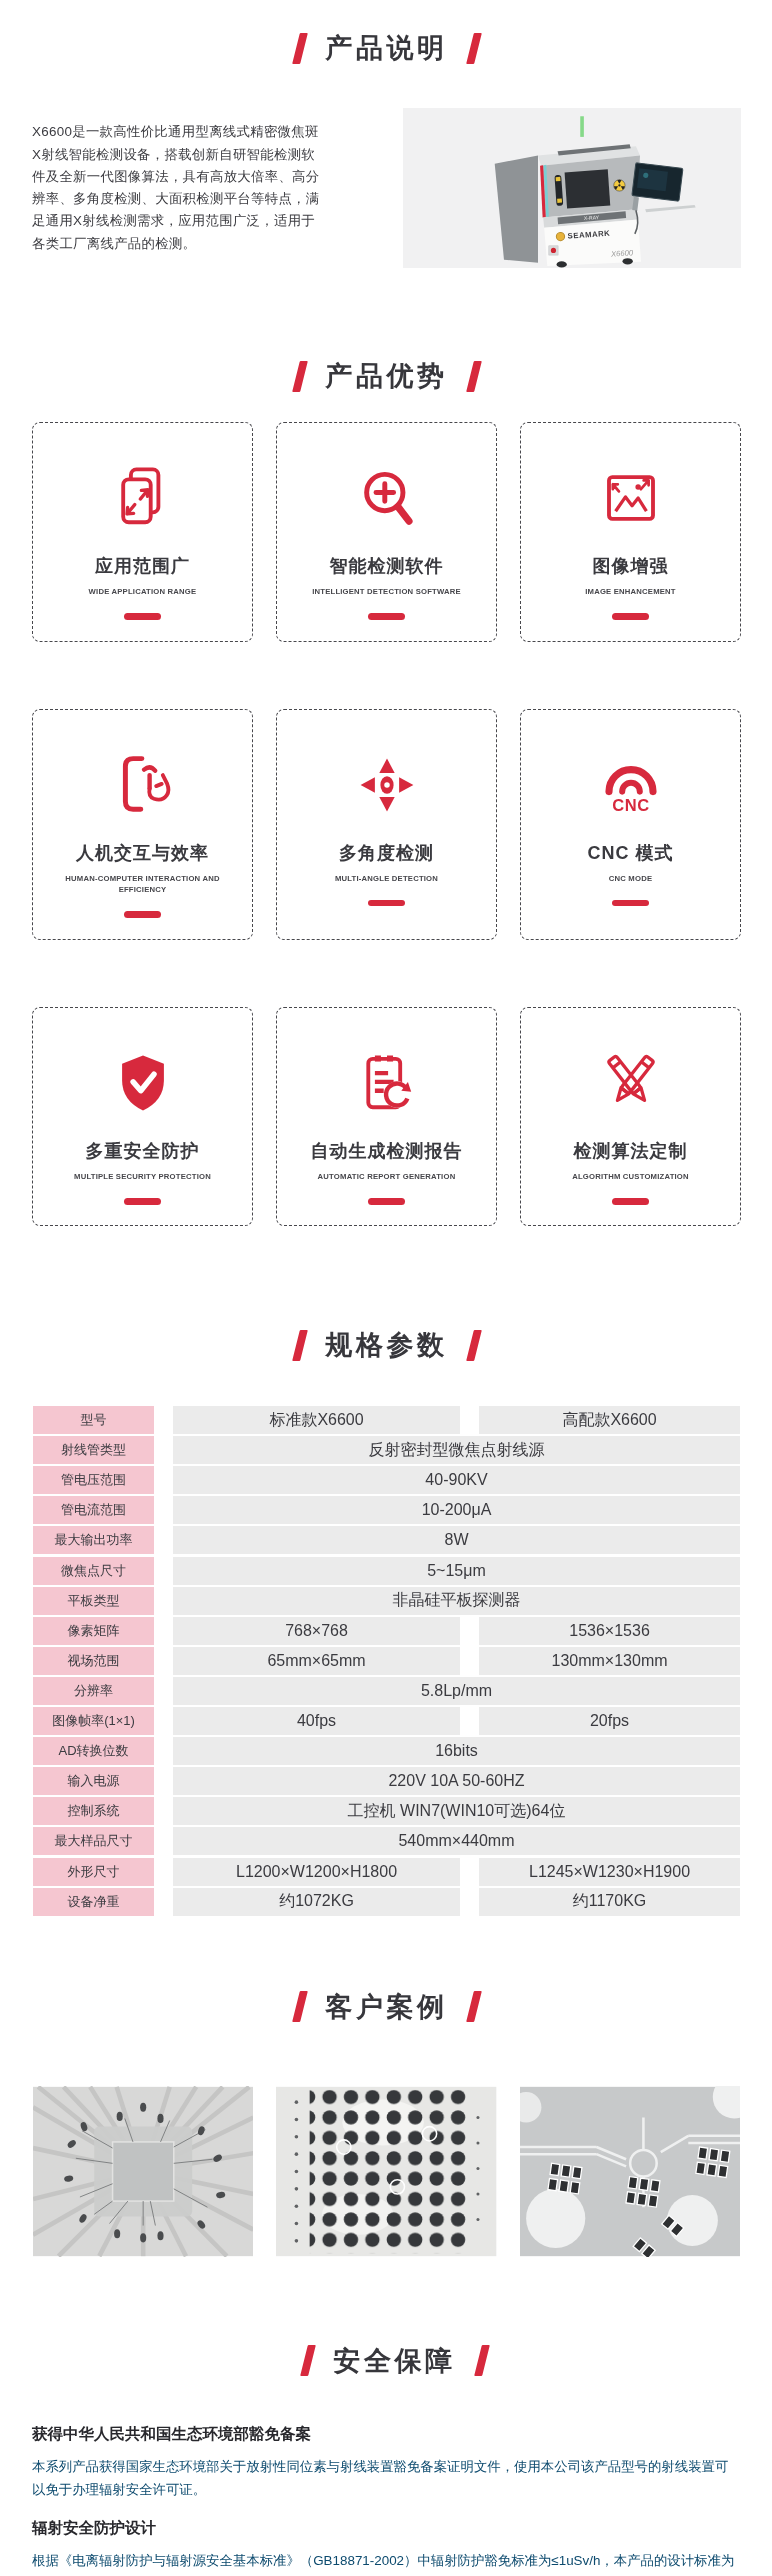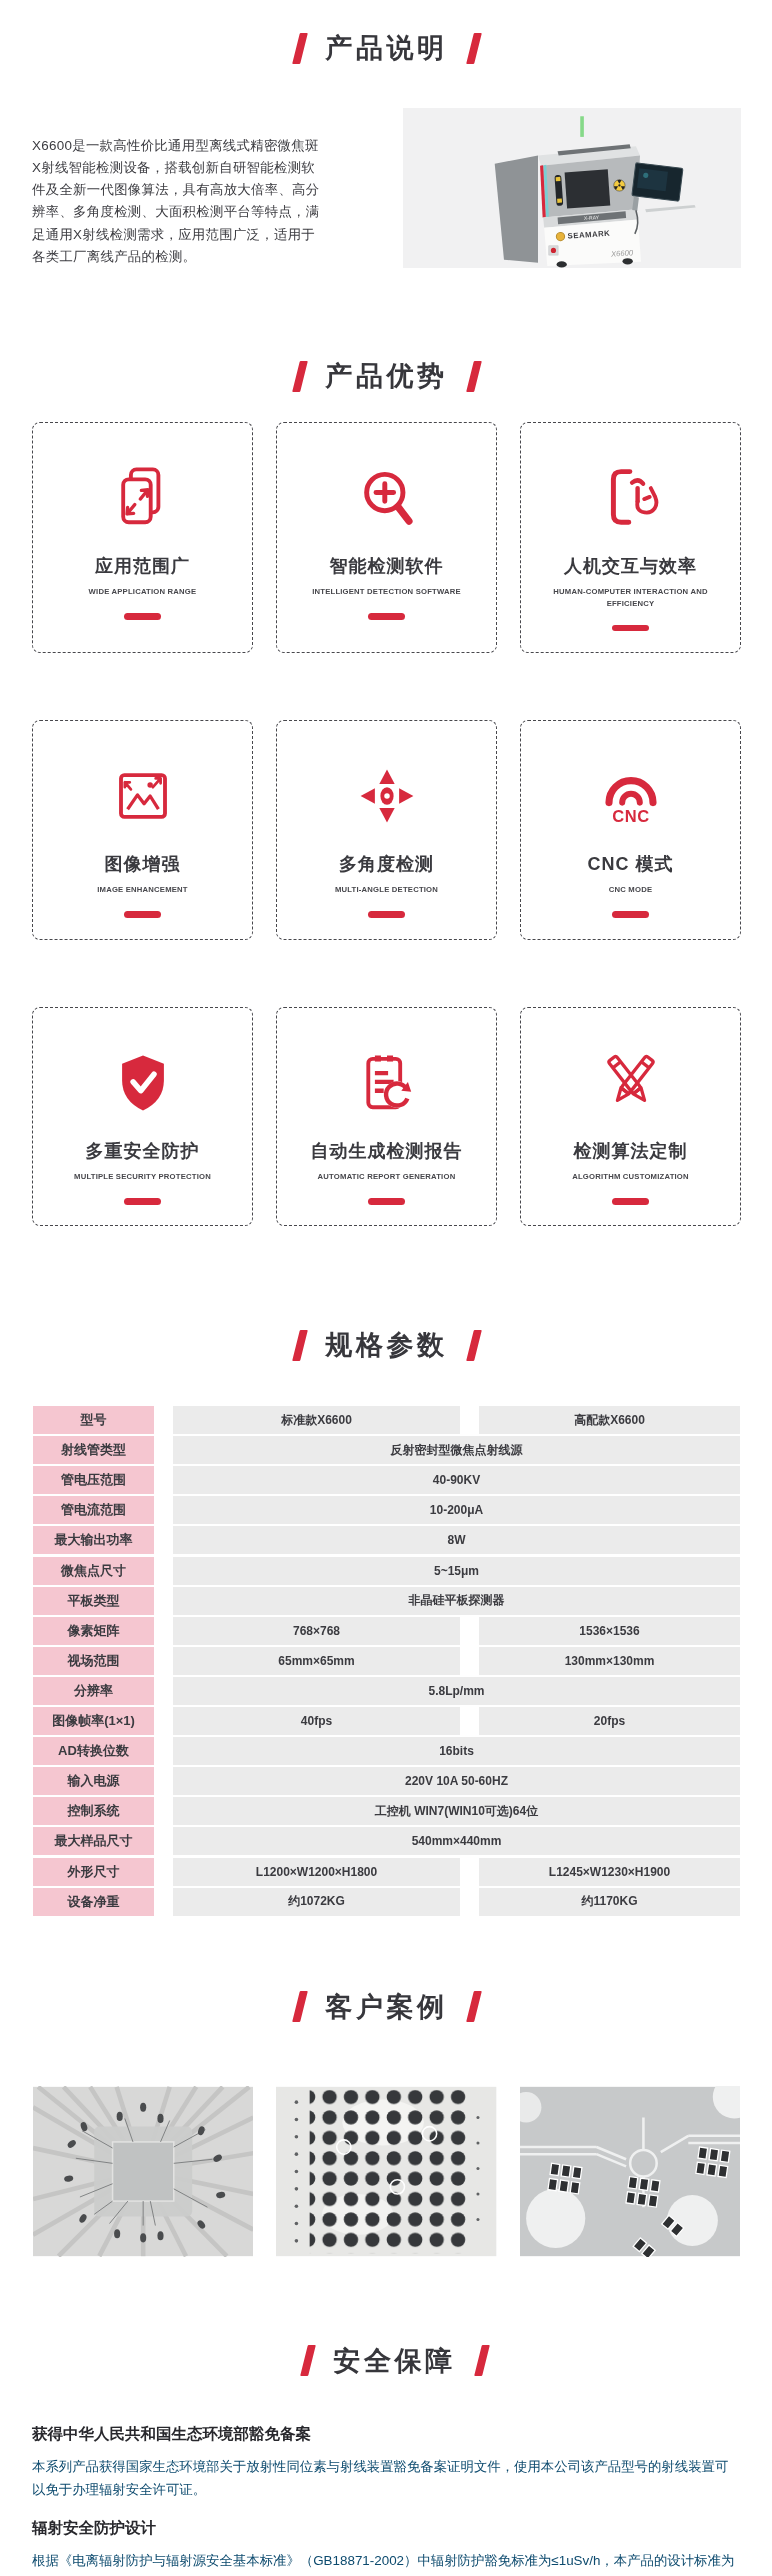--- a/index.html
+++ b/index.html
@@ -5,42 +5,42 @@
   * { margin:0; padding:0; box-sizing:border-box; }
   body { width:773px; background:#ffffff; font-family:"Liberation Sans","DejaVu Sans",sans-serif; color:#3b3b40; padding-bottom:48px; }
 
   
   .sec-title { display:flex; align-items:center; justify-content:center; gap:22px; height:32px; }
   .sec-title .slash { width:7.7px; height:31px; background:#d7293d; transform:skewX(-14deg); border-radius:1px; }
   .sec-title .t { font-size:27px; font-weight:bold; color:#37373c; letter-spacing:3.6px; }
 
   
   .sec-desc { padding-top:32px; }
-  .desc-row { display:flex; align-items:flex-end; padding:0 32px; margin-top:44px;gap:46px; }
+  .desc-row { display:flex; align-items:center; padding:0 32px; margin-top:44px;gap:46px; }
   .desc-text { width:339px; font-size:13.4px; line-height:1.66; color:#3b3b40; letter-spacing:0.3px; }
   .desc-photo { width:338px; height:160px; margin-left:31px; background:#f1f1f2; flex-shrink:0; }
   .desc-photo svg, .case-img svg, .photo svg, .banner svg { display:block; width:100%; height:100%; }
 
   
   .sec-title-adv { margin-top:92px; }
   .adv-grid { display:grid; grid-template-columns:repeat(3,1fr); gap:67px 23px; padding:0 32px; margin-top:30px; }
   .adv-card { border:1px dashed #47474c; border-radius:8px; min-height:219px; display:flex; flex-direction:column; align-items:center; padding:42px 10.3px 20.6px; }
   .adv-icon { width:66px; height:66px; }
   .adv-icon svg { width:100%; height:100%; }
   .adv-title { font-size:18px; font-weight:bold; color:#3a3a3f; letter-spacing:1px; margin-top:23px; white-space:nowrap; }
   .adv-sub { font-size:7.7px; font-weight:bold; color:#47474c; letter-spacing:0.2px; margin-top:8.2px; text-align:center; max-width:160px; line-height:1.5; }
   .adv-bar { width:37px; height:6.7px; border-radius:3.6px; background:#d7293d; margin-top:15.5px; }
 
   
   .sec-title-specs { margin-top:103px; }
   .spec-table { margin:45px 33px 0; }
-  .spec-row { display:grid; grid-template-columns:121px 1fr; gap:19px; margin-bottom:2.1px; height:28px;font-weight:bold; }
+  .spec-row { display:grid; grid-template-columns:121px 1fr; gap:19px; margin-bottom:2.1px; height:28px; }
   .spec-row.split { grid-template-columns:121px 1.1fr 1fr; }
   .spec-label { background:#f5c6d0; display:flex; align-items:center; justify-content:center; font-size:13px; color:#3b3b40; }
-  .spec-value { background:#ebebeb; display:flex; align-items:center; justify-content:center; font-size:12px; color:#3b3b40; }
+  .spec-value { background:#ebebeb; display:flex; align-items:center; justify-content:center; font-size:16px; color:#3b3b40; }
 
   
   .sec-title-cases { margin-top:75px; }
   .cases-row { display:flex; gap:23px; padding:0 33px; margin-top:63px; }
   .case-img { width:223px; height:171px; overflow:hidden; }
 
   
   .sec-title-safety { margin-top:88px;padding-left:16px; }
   .safety-text { margin-top:47px; padding:0 32px; }
   .safety-heading { font-size:15.5px; font-weight:bold; color:#28282d; margin-bottom:11.3px; }
@@ -203,32 +203,32 @@
       <div class="adv-card">
         <div class="adv-icon"><svg viewBox="0 0 120 120">
             <use href="#magnifier-plus-icon"></use>
           </svg></div>
         <div class="adv-title">智能检测软件</div>
         <div class="adv-sub">INTELLIGENT DETECTION SOFTWARE</div>
         <div class="adv-bar"></div>
       </div>
       <div class="adv-card">
         <div class="adv-icon"><svg viewBox="0 0 120 120">
+            <use href="#image-enhance-icon"></use>
+          </svg></div>
+        <div class="adv-title">图像增强</div>
+        <div class="adv-sub">IMAGE ENHANCEMENT</div>
+        <div class="adv-bar"></div>
+      </div>
+      <div class="adv-card">
+        <div class="adv-icon"><svg viewBox="0 0 120 120">
             <use href="#touch-icon"></use>
           </svg></div>
         <div class="adv-title">人机交互与效率</div>
         <div class="adv-sub">HUMAN-COMPUTER INTERACTION AND EFFICIENCY</div>
-        <div class="adv-bar"></div>
-      </div>
-      <div class="adv-card">
-        <div class="adv-icon"><svg viewBox="0 0 120 120">
-            <use href="#image-enhance-icon"></use>
-          </svg></div>
-        <div class="adv-title">图像增强</div>
-        <div class="adv-sub">IMAGE ENHANCEMENT</div>
         <div class="adv-bar"></div>
       </div>
       <div class="adv-card">
         <div class="adv-icon"><svg viewBox="0 0 120 120">
             <use href="#multi-angle-icon"></use>
           </svg></div>
         <div class="adv-title">多角度检测</div>
         <div class="adv-sub">MULTI-ANGLE DETECTION</div>
         <div class="adv-bar"></div>
       </div>

